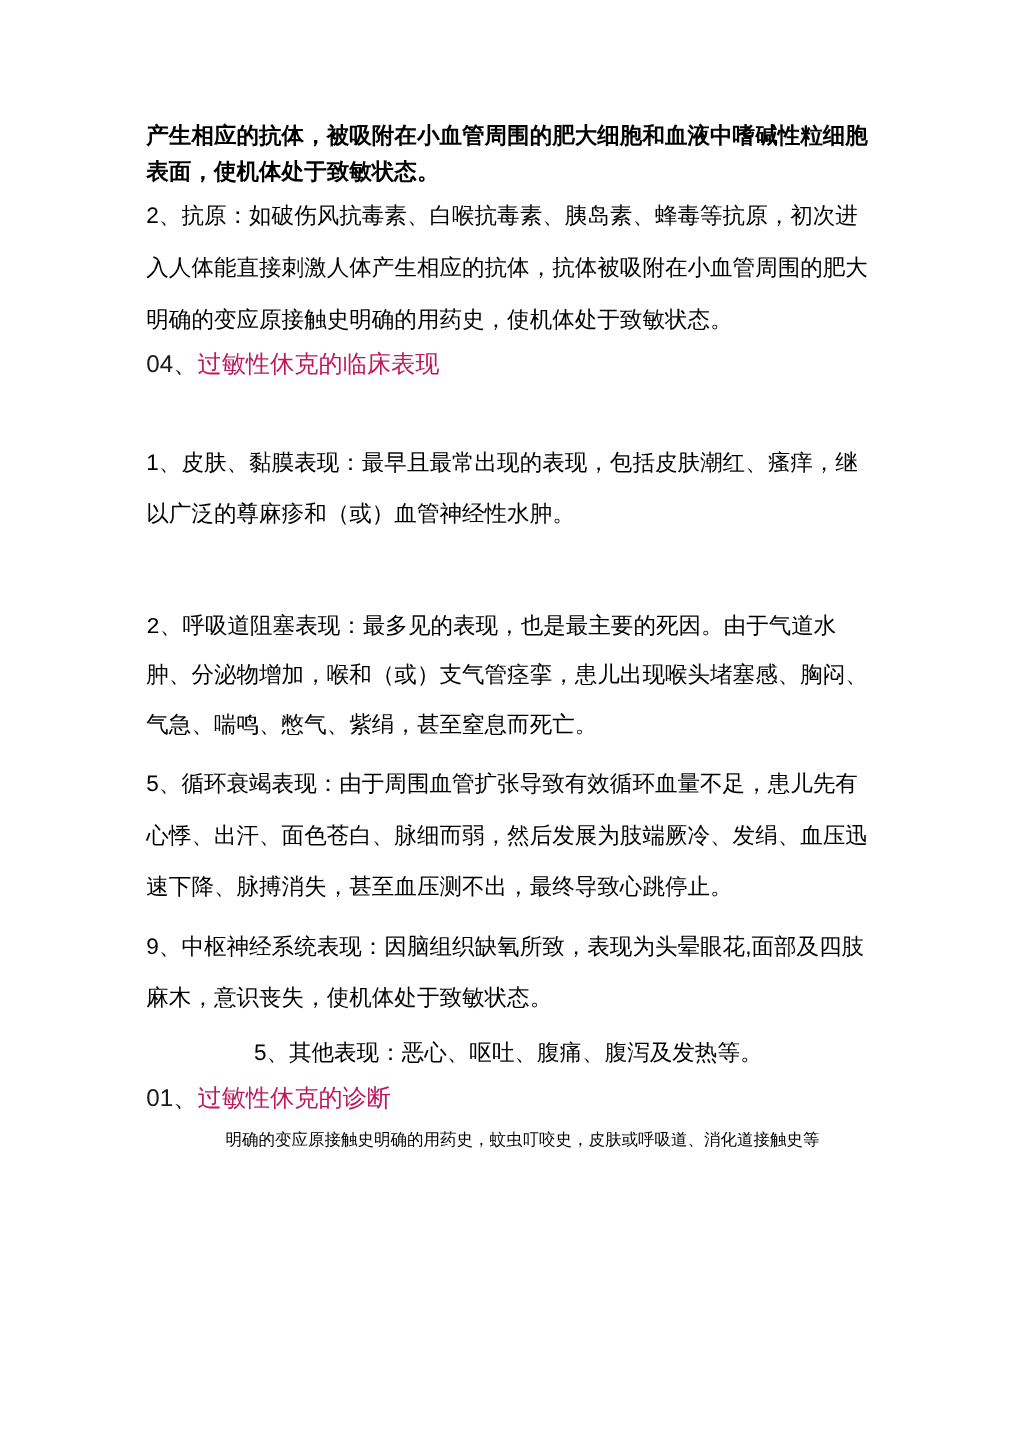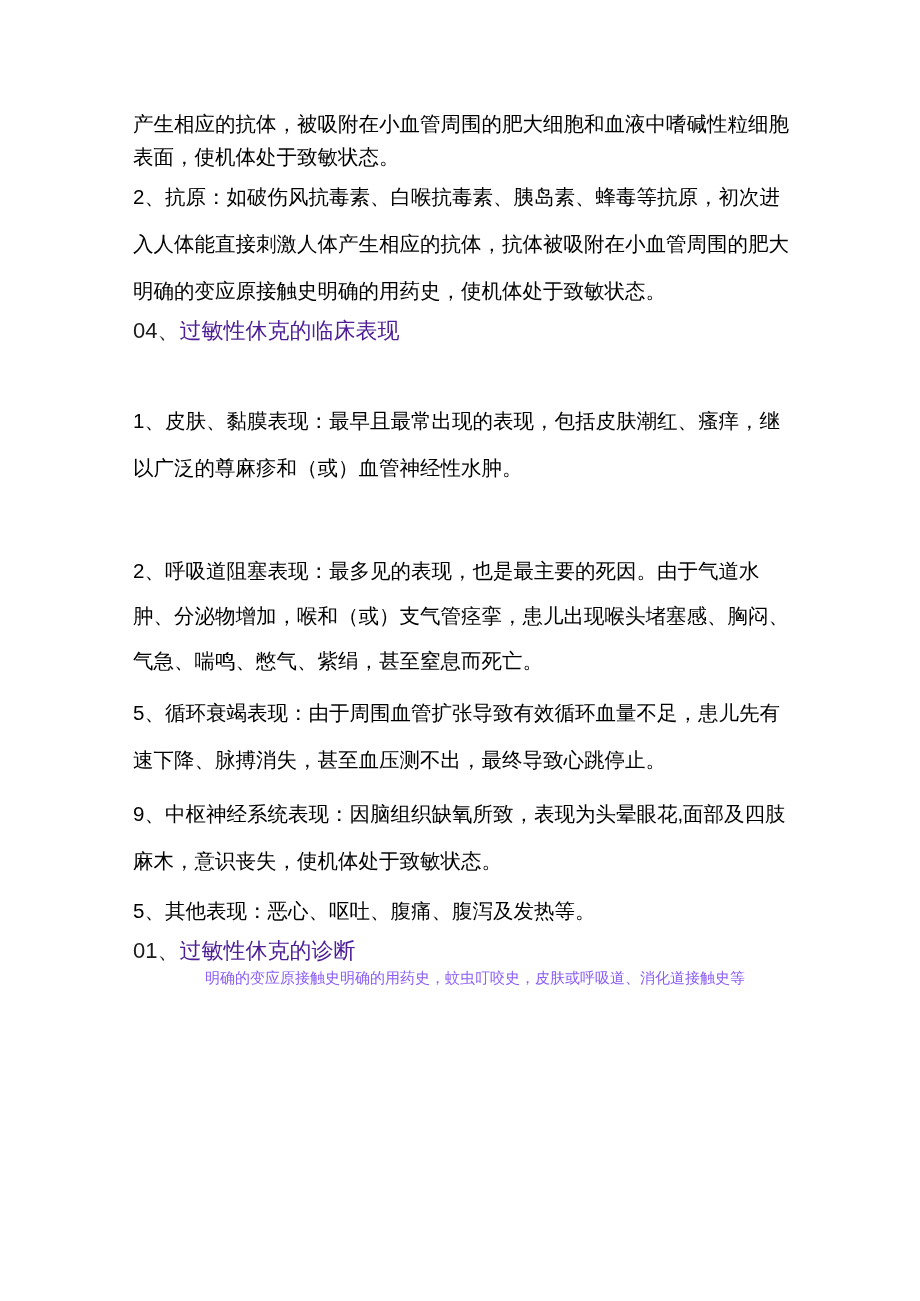--- a/index.html
+++ b/index.html
@@ -23,49 +23,49 @@
     margin: 0;
     font-size: 20.5px;
     letter-spacing: 0;
   }
   .para .ln {
     display: block;
     white-space: nowrap;
   }
   .tight .ln   { line-height: 33px; }
   .wide .ln    { line-height: 47px; }
-  .medium .ln  { line-height: 45px; }
+  .medium .ln  { line-height: 45px; font-family: Liberation Mono, monospace; }
 
-  .m-first   { margin-top: 107px; }
+  .m-first   { margin-top: 107px; font-weight: bold; }
   .m-none    { margin-top: 0; }
   .m-h04     { margin-top: 66px; }
   .m-item1   { margin-top: 49px; }
   .m-item2   { margin-top: 57px; }
   .m-item3   { margin-top: 6px; }
   .m-item4   { margin-top: 7px; }
-  .m-item5   { margin-top: 3px; }
+  .m-item5   { margin-top: 3px; text-align: center; }
   .m-h05     { margin-top: 5px; }
   .m-note    { margin-top: 75px; }
 
   .heading {
     margin: 0;
     font-size: 22px;
     font-weight: normal;
     line-height: 34px;
     white-space: nowrap;
   }
   .heading .hnum { color: #1a1a1a; }
-  .heading .htitle { color: #4c1d95; }
+  .heading .htitle { color: #be185d; }
 
   .note {
-    margin: 0;
+    margin: 12px;
     margin-left: 72px;
     font-size: 15px;
     line-height: 20px;
-    color: #8b5cf6;
+    color: #000000;
     white-space: nowrap;
   }
 </style>
 </head>
 <body>
 
 <div class="doc">
 
   <p class="para tight m-first">
     <span class="ln">产生相应的抗体，被吸附在小血管周围的肥大细胞和血液中嗜碱性粒细胞</span>
@@ -88,20 +88,21 @@
   </p>
 
   <p class="para medium m-item2">
     <span class="ln">2、呼吸道阻塞表现：最多见的表现，也是最主要的死因。由于气道水</span>
     <span class="ln">肿、分泌物增加，喉和（或）支气管痉挛，患儿出现喉头堵塞感、胸闷、</span>
     <span class="ln">气急、喘鸣、憋气、紫绢，甚至窒息而死亡。</span>
   </p>
 
   <p class="para wide m-item3">
     <span class="ln">5、循环衰竭表现：由于周围血管扩张导致有效循环血量不足，患儿先有</span>
+    <span class="ln">心悸、出汗、面色苍白、脉细而弱，然后发展为肢端厥冷、发绢、血压迅</span>
     <span class="ln">速下降、脉搏消失，甚至血压测不出，最终导致心跳停止。</span>
   </p>
 
   <p class="para wide m-item4">
     <span class="ln">9、中枢神经系统表现：因脑组织缺氧所致，表现为头晕眼花,面部及四肢</span>
     <span class="ln">麻木，意识丧失，使机体处于致敏状态。</span>
   </p>
 
   <p class="para wide m-item5">
     <span class="ln">5、其他表现：恶心、呕吐、腹痛、腹泻及发热等。</span>

